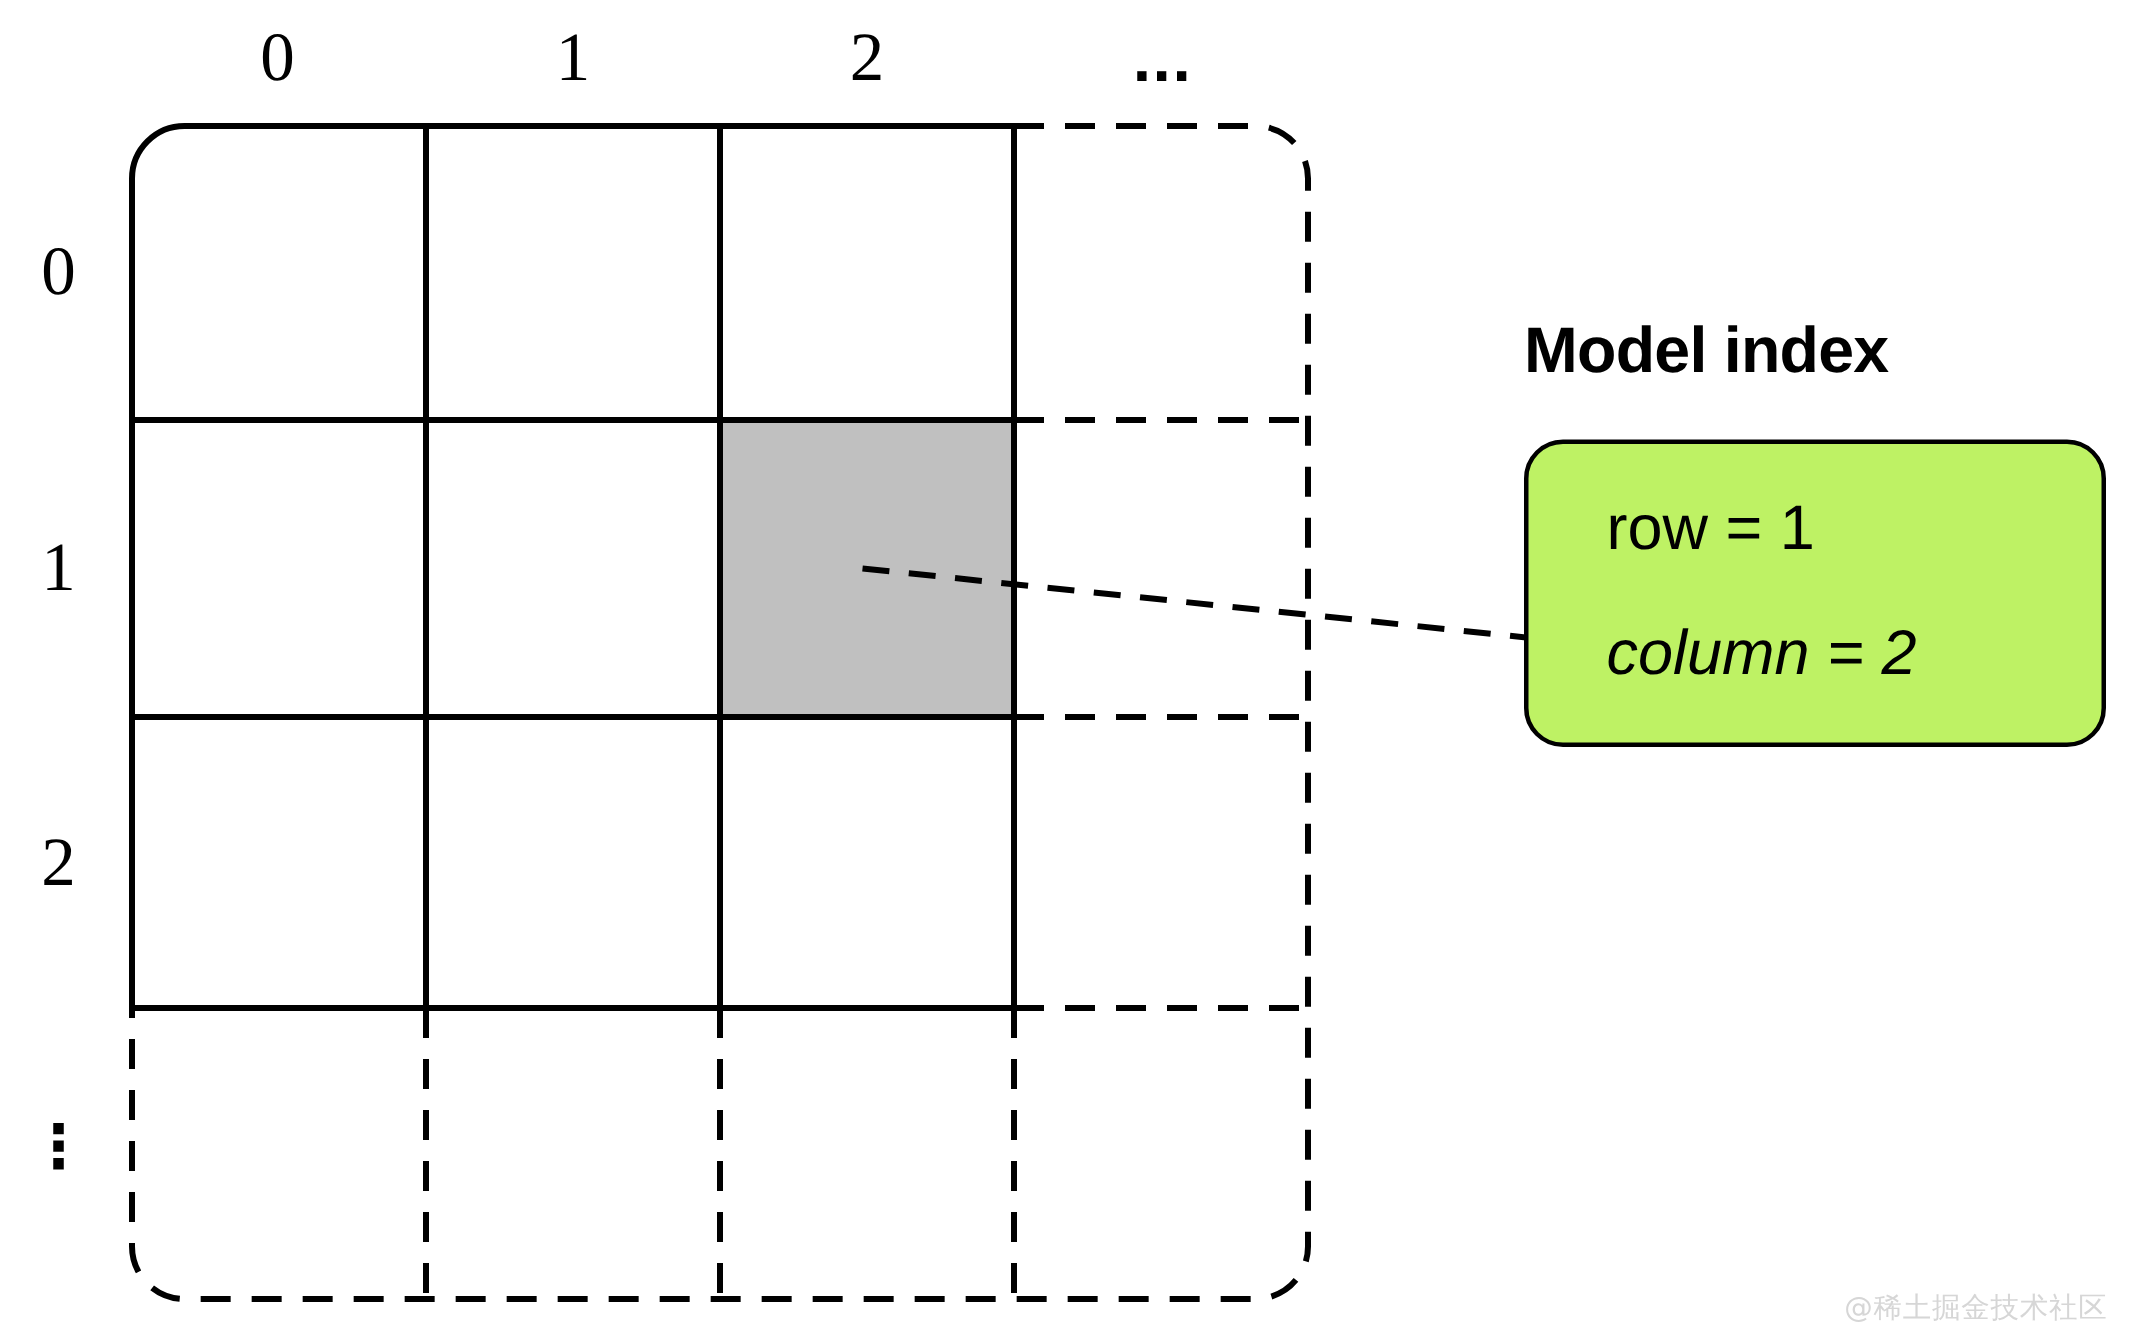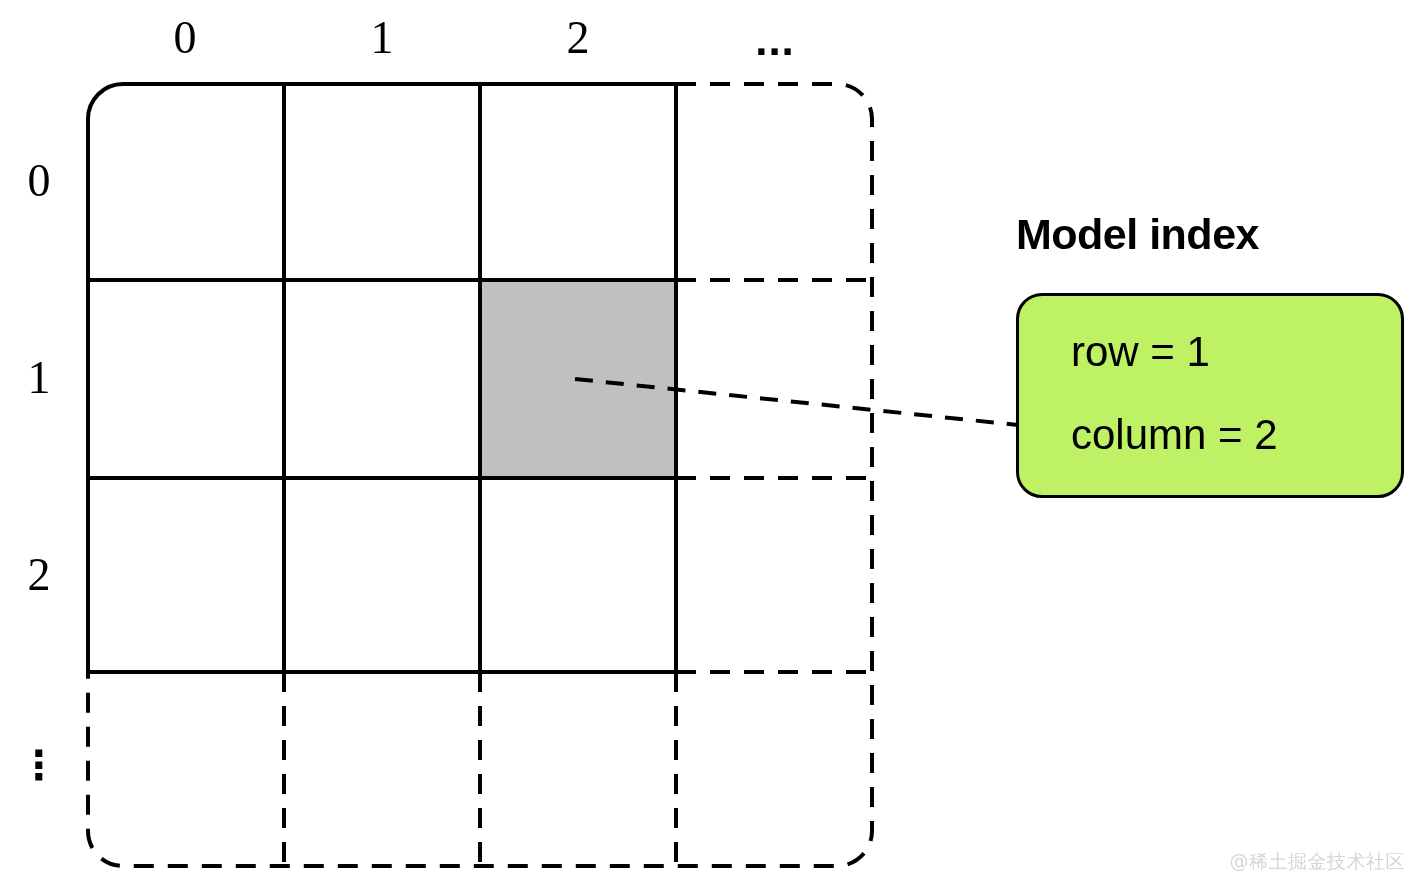--- a/index.html
+++ b/index.html
@@ -90,25 +90,26 @@
     color: #000000;
     line-height: 1;
     white-space: nowrap;
     user-select: none;
   }
   #callout-row {
     top: 35px;
   }
   #callout-column {
     top: 118px;
+    font-style: italic;
   }
   #watermark {
     position: absolute;
     right: 22px;
-    bottom: 18px;
+    bottom: 8px;
     font-family: "DejaVu Sans", "Liberation Sans", sans-serif;
     font-size: 19px;
     color: #d6d6d6;
     letter-spacing: 0.5px;
     white-space: nowrap;
     user-select: none;
   }
 </style>
 </head>
 <body>

